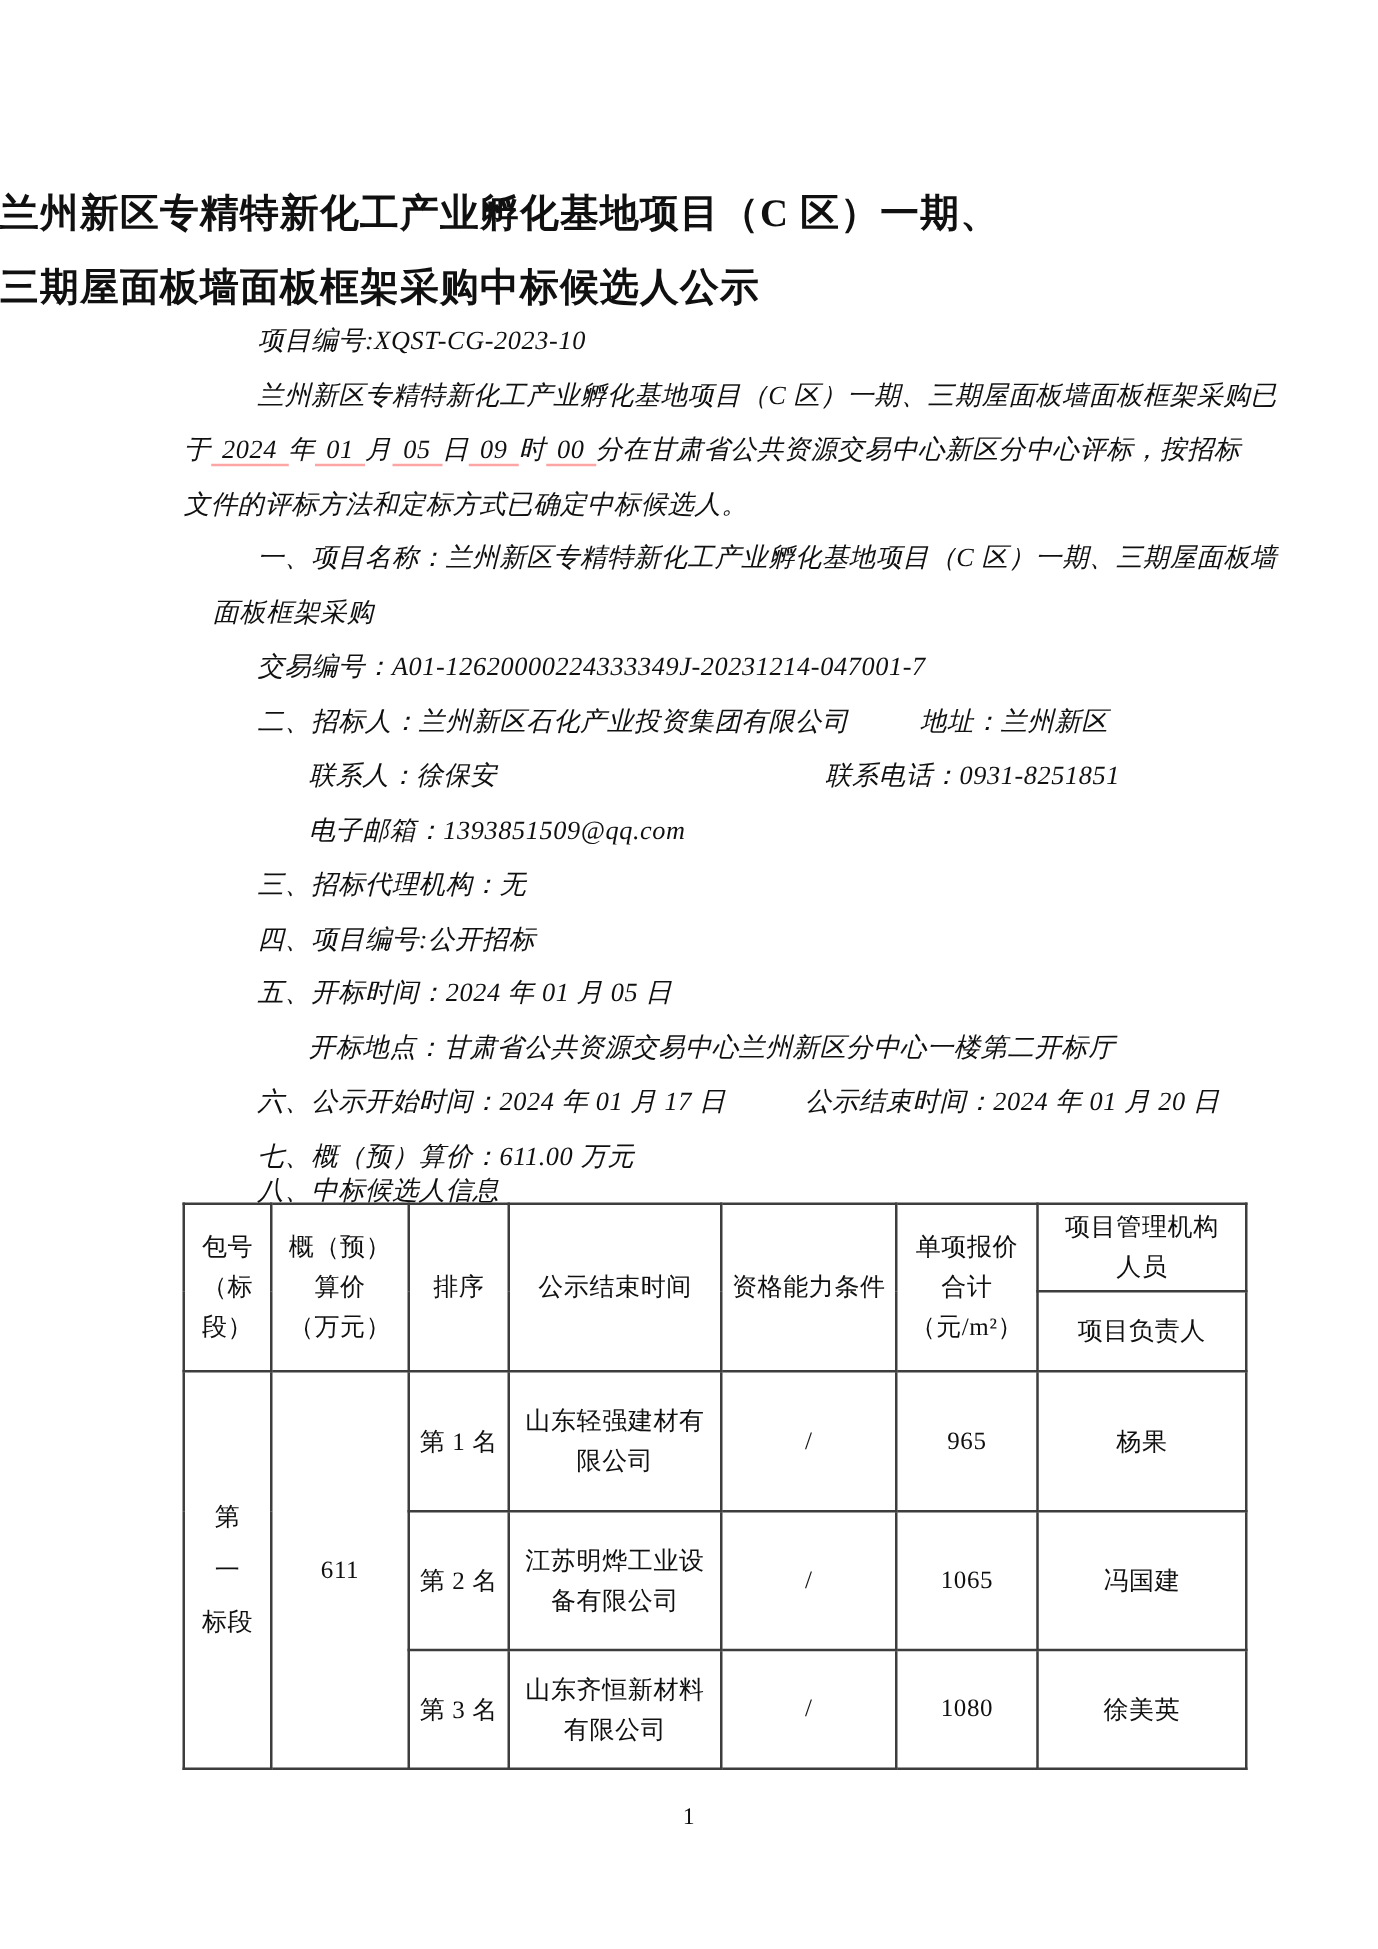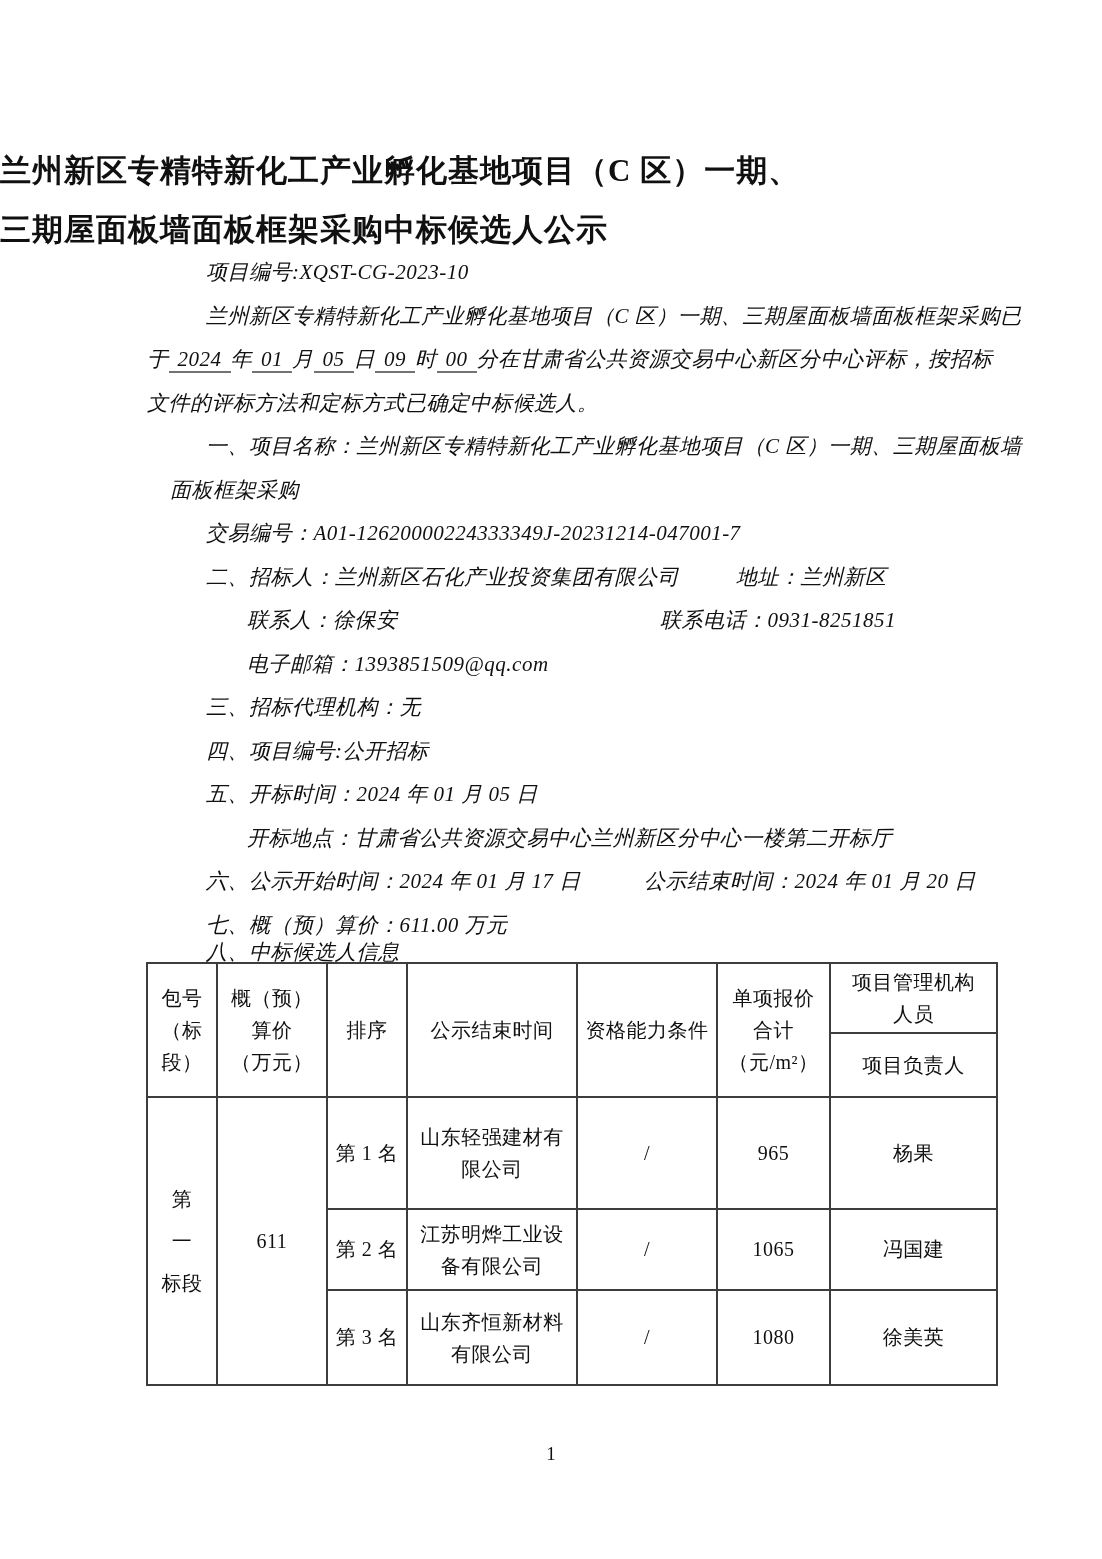--- a/index.html
+++ b/index.html
@@ -22,21 +22,21 @@
   }
   .ln {
     position:absolute;
     font-size:21px;
     line-height:23px;
     white-space:nowrap;
     letter-spacing:0.5px;
     font-style:italic;
   }
   .u {
-    border-bottom:2px solid #737373;
+    border-bottom:2px solid #fca5a5;
     padding:0 9px;
   }
   table.candidates {
     position:absolute;
     left:146px;
     top:962px;
     border-collapse:collapse;
     table-layout:fixed;
     border-radius:15px;
   }
@@ -133,21 +133,21 @@
 一
 标段</td>
       <td rowspan="3">611</td>
       <td>第 1 名</td>
       <td class="pre">山东轻强建材有
 限公司</td>
       <td>/</td>
       <td>965</td>
       <td>杨果</td>
     </tr>
-    <tr style="height:81px">
+    <tr style="height:111px">
       <td>第 2 名</td>
       <td class="pre">江苏明烨工业设
 备有限公司</td>
       <td>/</td>
       <td>1065</td>
       <td>冯国建</td>
     </tr>
     <tr style="height:95px">
       <td>第 3 名</td>
       <td class="pre">山东齐恒新材料

